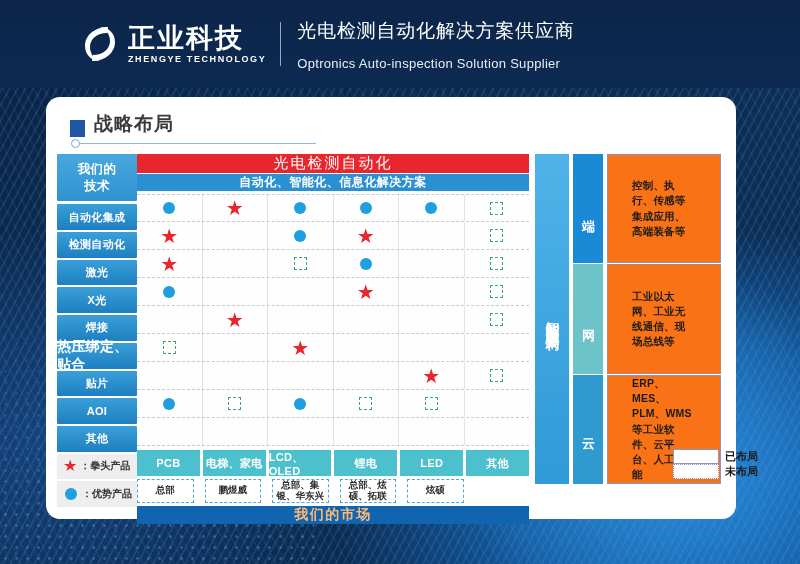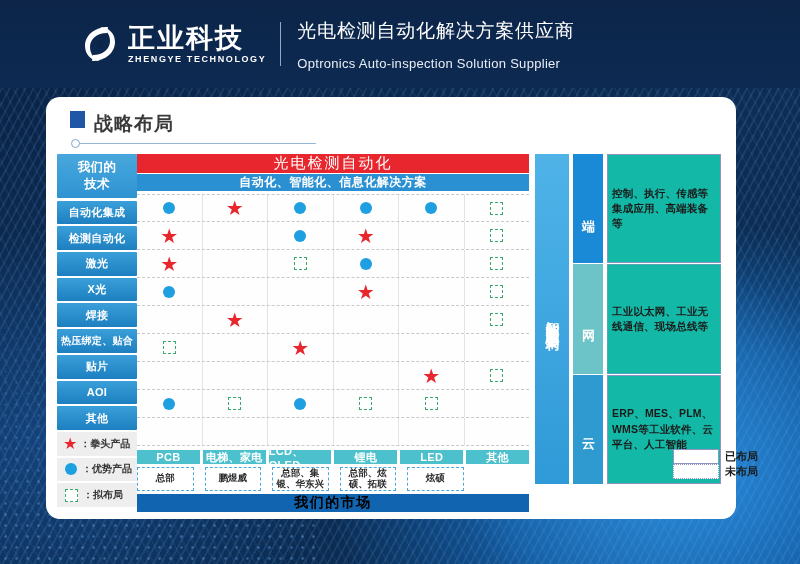--- a/index.html
+++ b/index.html
@@ -63,21 +63,21 @@
   .hdr-titles { color: #ffffff; }
   .hdr-cn { font-size: 19px; letter-spacing: .8px; white-space: nowrap; }
   .hdr-en { font-size: 13px; margin-top: 12px; letter-spacing: .3px; white-space: nowrap; color: #e9eef6; }
 
   
   .card {
     position: absolute; left: 46px; top: 97px; width: 690px; height: 422px;
     background: #ffffff; border-radius: 14px;
   }
 
-  .section-title-row { position: absolute; left: 24px; top: 14px; display: flex; align-items: flex-start; }
+  .section-title-row { position: absolute; left: 24px; top: 14px; display: flex; align-items: flex-end; }
   .title-square { width: 15px; height: 17px; background: #1f56a5; }
   .section-title {
     font-size: 19px; font-weight: bold; color: #3a3a3a; margin-left: 9px; letter-spacing: 1px;
   }
   .title-rule {
     position: absolute; left: 32px; top: 46px; width: 238px; height: 1px; background: #97b7d8;
   }
   .title-dot {
     position: absolute; left: 25px; top: 42px; width: 9px; height: 9px;
     border: 1.4px solid #7fa6cd; border-radius: 50%; background: #ffffff;
@@ -96,21 +96,21 @@
     background: linear-gradient(180deg, #3a9fd9 0%, #1d7fc0 100%);
     color: #fff; font-size: 11px; font-weight: bold;
     display: flex; align-items: center; justify-content: center;
     letter-spacing: .3px; border-radius: 1px;
   }
   .rh.tall {
     height: 48px; flex-direction: column; line-height: 1.35;
     background: linear-gradient(180deg, #48a8dd 0%, #2f93d2 100%);
     font-size: 12.5px; margin-bottom: 3px;
   }
-  .rh.small { font-size: 10px; }
+  .rh.small { font-size: 14px; }
 
   .legend-cell {
     height: 26px; margin-bottom: 2px; background: #eeeeee;
     display: flex; align-items: center; padding-left: 6px; gap: 3px;
     font-size: 10px; font-weight: bold; color: #333;
   }
 
   .banner-red {
     height: 26px; background: #e8262d; color: #fff;
     display: flex; align-items: center; justify-content: center;
@@ -131,36 +131,36 @@
   .grid-cell {
     flex: 1; display: flex; align-items: center; justify-content: center;
     border-right: 1px solid #e3e3e3;
   }
   .grid-cell:last-child { border-right: none; }
 
   .mk-star { color: #e8262d; font-size: 20px; line-height: 1; }
   .mk-circle { width: 12px; height: 12px; border-radius: 50%; background: #1e9fe0; }
   .mk-box { width: 13px; height: 13px; border: 1.6px dashed #3aa76b; background: #fff; }
 
-  .mkt-row { height: 14px; display: flex; gap: 3px; margin-top: 4px; }
+  .mkt-row { height: 26px; display: flex; gap: 3px; margin-top: 4px; }
   .mkt-cell {
     flex: 1; background: #4cc0cc; color: #ffffff;
     display: flex; align-items: center; justify-content: center;
     font-size: 11px; font-weight: bold; letter-spacing: .3px;
   }
   .sub-row { height: 26px; display: flex; gap: 11px; margin-top: 3px; }
   .sub-cell {
     flex: 1; border: 1.4px dashed #4aa8dd; background: #fff;
     display: flex; align-items: center; justify-content: center;
     font-size: 9.5px; font-weight: bold; color: #2a2a2a; line-height: 1.15;
     text-align: center; padding: 0 2px;
   }
   .sub-cell.empty { border: none; }
   .our-market {
-    height: 26px; margin-top: 3px; background: #1165b0; color: #000000;
+    height: 26px; margin-top: 3px; background: #1165b0; color: #fdba74;
     display: flex; align-items: center; justify-content: center;
     font-size: 14px; font-weight: bold; letter-spacing: 1.5px;
   }
 
   
   .arch {
     position: absolute; left: 489px; top: 57px; width: 186px; height: 330px;
     display: flex; gap: 4px;
   }
   .arch-spine {
@@ -172,22 +172,22 @@
   }
   .arch-layers { flex: 1; display: flex; gap: 4px; }
   .arch-tags { width: 30px; display: flex; flex-direction: column; gap: 1px; }
   .arch-tag {
     flex: 1; color: #ffffff; font-size: 13px; font-weight: bold;
     writing-mode: vertical-rl; text-orientation: upright;
     display: flex; align-items: center; justify-content: center;
   }
   .arch-descs { flex: 1; display: flex; flex-direction: column; gap: 1px; }
   .arch-desc {
-    flex: 1; background: #14b8a6; display: flex; align-items: center;
-    padding: 0 4px; font-size: 10.5px; font-weight: bold; color: #1a1a1a;
+    flex: 1; background: #f97316; display: flex; align-items: center;
+    padding: 0 24px; font-size: 10.5px; font-weight: bold; color: #1a1a1a;
     line-height: 1.45; letter-spacing: .2px;
   }
 
   
   .key {
     position: absolute; left: 627px; top: 352px; width: 120px;
     display: flex; flex-direction: column; 
   }
   .key-row { display: flex; align-items: center; gap: 6px; }
   .key-swatch { width: 46px; height: 15px; background: #ffffff; }
@@ -251,24 +251,20 @@
       <div class="rh">AOI</div>
       <div class="rh">其他</div>
 
       <div class="legend-cell">
         <span class="mk-star" style="font-size:16px;">★</span>
         <span>：拳头产品</span>
       </div>
       <div class="legend-cell">
         <span class="mk-circle" style="margin:0 2px;"></span>
         <span>：优势产品</span>
-      </div>
-      <div class="legend-cell">
-        <span class="mk-box" style="margin:0 2px;"></span>
-        <span>：拟布局</span>
       </div>
     </div>
 
     <div class="grid-col">
       <div class="banner-red">光电检测自动化</div>
       <div class="banner-blue">自动化、智能化、信息化解决方案</div>
 
       <div class="grid-body">
           <div class="grid-row">
             <div class="grid-cell">

